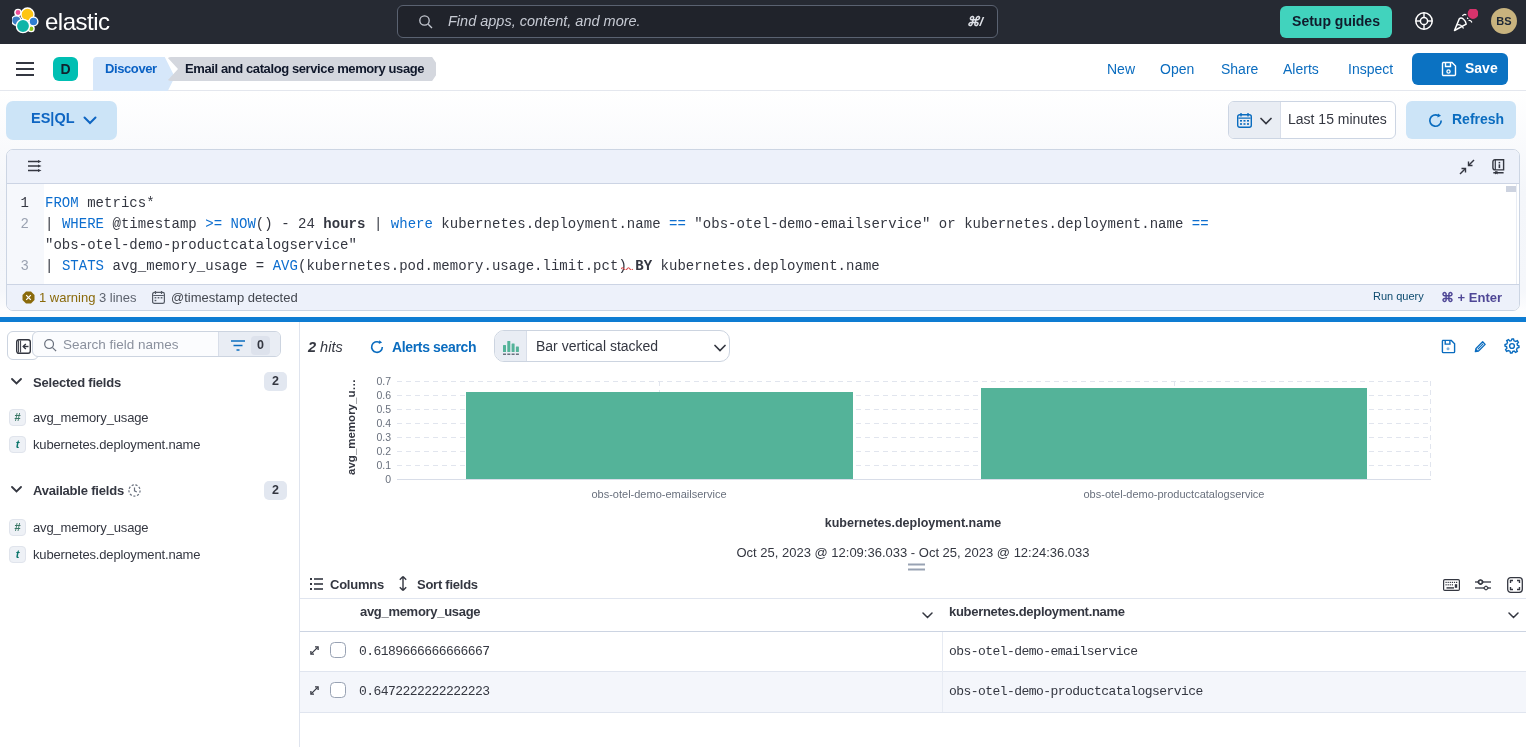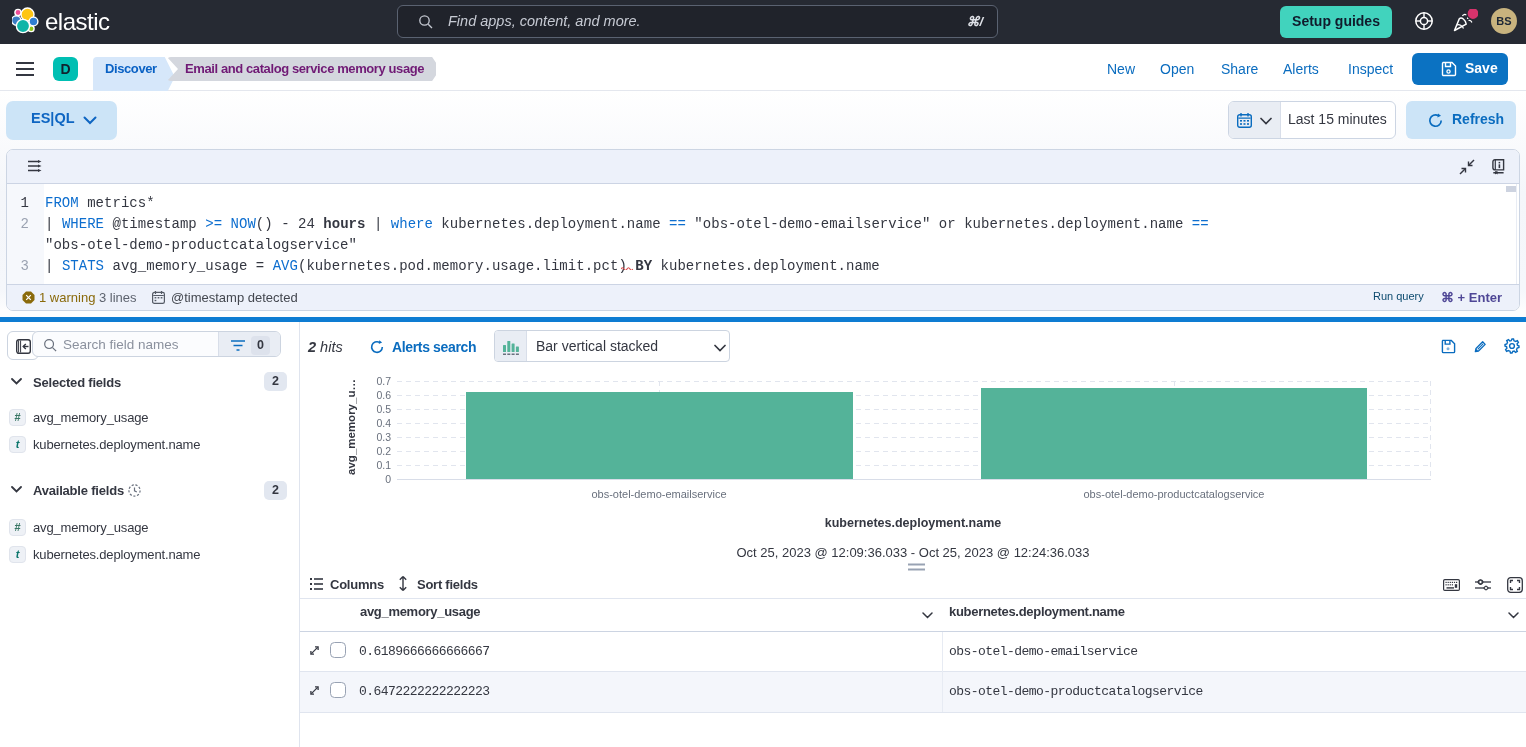--- a/index.html
+++ b/index.html
@@ -13,21 +13,21 @@
   #searchbox { left:397px; top:5px; width:601px; height:33px; background:#20232b; border:1px solid #5a6271; border-radius:6px;font-style:italic; }
   #searchbox .ph { left:50px; top:7px; font-size:14.5px; color:#c6cad3; }
   #searchbox .kbd { right:14px; top:8px; font-size:13px; color:#dfe2e8; font-weight:700; }
   #setupbtn { left:1280px; top:6px; width:112px; height:32px; background:#41d3bd; border-radius:6px; color:#101b2c; font-size:14px; font-weight:700; text-align:center; line-height:31px; }
   #avatar { left:1491px; top:8px; width:26px; height:26px; border-radius:50%; background:#c8b37e; color:#1d2736; font-size:11px; font-weight:700; text-align:center; line-height:26px; }
   
   #crumbrow { left:0; top:44px; width:1526px; height:47px; background:#fff; border-bottom:1px solid #e4e7ee; }
   #dbadge { left:53px; top:13px; width:25px; height:24px; background:#00bfb3; border-radius:6px; color:#10222e; font-weight:700; font-size:14px; text-align:center; line-height:24px; }
   .crumb1 { left:93px; top:13px; height:40px; background:#d6e7fa; color:#0961c4; font-size:13px; letter-spacing:-0.4px; font-weight:600; line-height:24px; padding:0 18px 0 12px;
     clip-path: polygon(0 0, calc(100% - 10px) 0, 100% 50%, calc(100% - 10px) 100%, 0 100%); border-radius:4px 0 0 4px; }
-  .crumb2 { left:167px; top:13px; height:24px; background:#d4d7de; color:#701a75; font-size:13px; letter-spacing:-0.4px; font-weight:600; line-height:24px; padding:0 12px 0 18px;
+  .crumb2 { left:167px; top:13px; height:24px; background:#d4d7de; color:#0f172a; font-size:13px; letter-spacing:-0.4px; font-weight:600; line-height:24px; padding:0 12px 0 18px;
     clip-path: polygon(0 0, calc(100% - 4px) 0, 100% 25%, 100% 75%, calc(100% - 4px) 100%, 0 100%, 11px 50%); border-radius:4px; }
   .navlink { top:17px; color:#0a6cbf; font-size:14px; font-weight:500; }
   #savebtn { left:1412px; top:9px; width:96px; height:32px; background:#0b72c2; border-radius:6px; color:#fff; font-size:14px; font-weight:700;padding-left:44px; }
   
   #queryarea { left:0; top:91px; width:1526px; height:226px; background:linear-gradient(#ffffff, #f4f6fa 45%, #f5f7fb 88%, #fdfdfe 97%); }
   #esqlbtn { left:6px; top:101px; width:111px; height:39px; background:#cce4f7; border-radius:7px; color:#0e65c2; font-weight:700; font-size:14.5px; }
   #datepicker { left:1228px; top:101px; width:168px; height:38px; background:#fff; border:1px solid #ccd5e3; border-radius:6px; overflow:hidden; }
   #datepicker .cal { left:0; top:0; width:52px; height:38px; background:#e9edf4; border-right:1px solid #d8dee9; }
   #datepicker .label { left:59px; top:9px; font-size:14px; color:#343741; }
   #refreshbtn { left:1406px; top:101px; width:110px; height:38px; background:#cce4f7; border-radius:6px; color:#0a6cbf; font-size:14px; font-weight:700; }
@@ -49,21 +49,21 @@
   #fieldsearch .ph { left:30px; top:5px; font-size:13.5px; color:#8b919e; }
   #fieldsearch .filters { position:absolute; right:0; top:0; width:62px; height:28px; background:#e9edf4; border-left:1px solid #d8dee9; }
   #fieldsearch .zero { position:absolute; right:10px; top:4px; width:19px; height:19px; background:#dde2ec; border-radius:4px; color:#343741; font-size:12.5px; font-weight:700; text-align:center; line-height:19px; }
   .sechdr { position:absolute; left:33px; font-size:13px; letter-spacing:-0.2px; font-weight:700; color:#343741; }
   .badge2 { position:absolute; left:264px; width:23px; height:19px; background:#e2e7f0; border-radius:5px; color:#343741; font-size:12.5px; font-weight:700; text-align:center; line-height:19px; }
   .fbadge { position:absolute; left:9px; width:17px; height:17px; background:#eef1f6; border:1px solid #e0e4ec; border-radius:4px; text-align:center; font-size:11px; font-weight:700; line-height:15px; }
   .fname { position:absolute; left:33px; font-size:13px; letter-spacing:-0.15px; color:#343741; }
   
   .hitslbl { font-size:14.5px; color:#343741;font-style:italic; }
   #resetlink { left:392px; top:339px; font-size:14px; letter-spacing:-0.35px; font-weight:600; color:#0a6cbf; }
-  #chartsel { left:494px; top:330px; width:236px; height:32px; border:1px solid #ccd4e0; border-radius:4px; background:#fff; overflow:hidden; }
+  #chartsel { left:494px; top:330px; width:236px; height:32px; border:1px solid #ccd4e0; border-radius:10px; background:#fff; overflow:hidden; }
   #chartsel .iconpart { position:absolute; left:0; top:0; width:32px; height:32px; background:#e9edf4; border-right:1px solid #d8dee9; }
   #chartsel .lbl { position:absolute; left:41px; top:7px; font-size:14px; color:#343741; }
   .xlab { position:absolute; font-size:11px; color:#69707d; text-align:center; }
   #axistitle { left:300px; top:516px; width:1226px; text-align:center; font-size:12.5px; font-weight:700; color:#343741; }
   #timerange { left:300px; top:545px; width:1226px; text-align:center; font-size:13px; color:#343741; }
   
   .tbtxt { font-size:13px; letter-spacing:-0.25px; font-weight:600; color:#343741; }
   .coltxt { font-size:13px; letter-spacing:-0.3px; font-weight:700; color:#343741; }
   .mono { font-family:"Liberation Mono", monospace; font-size:13px; letter-spacing:-0.55px; color:#343741; }
   .rowline { position:absolute; left:300px; width:1226px; height:1px; background:#e0e5ef; }

